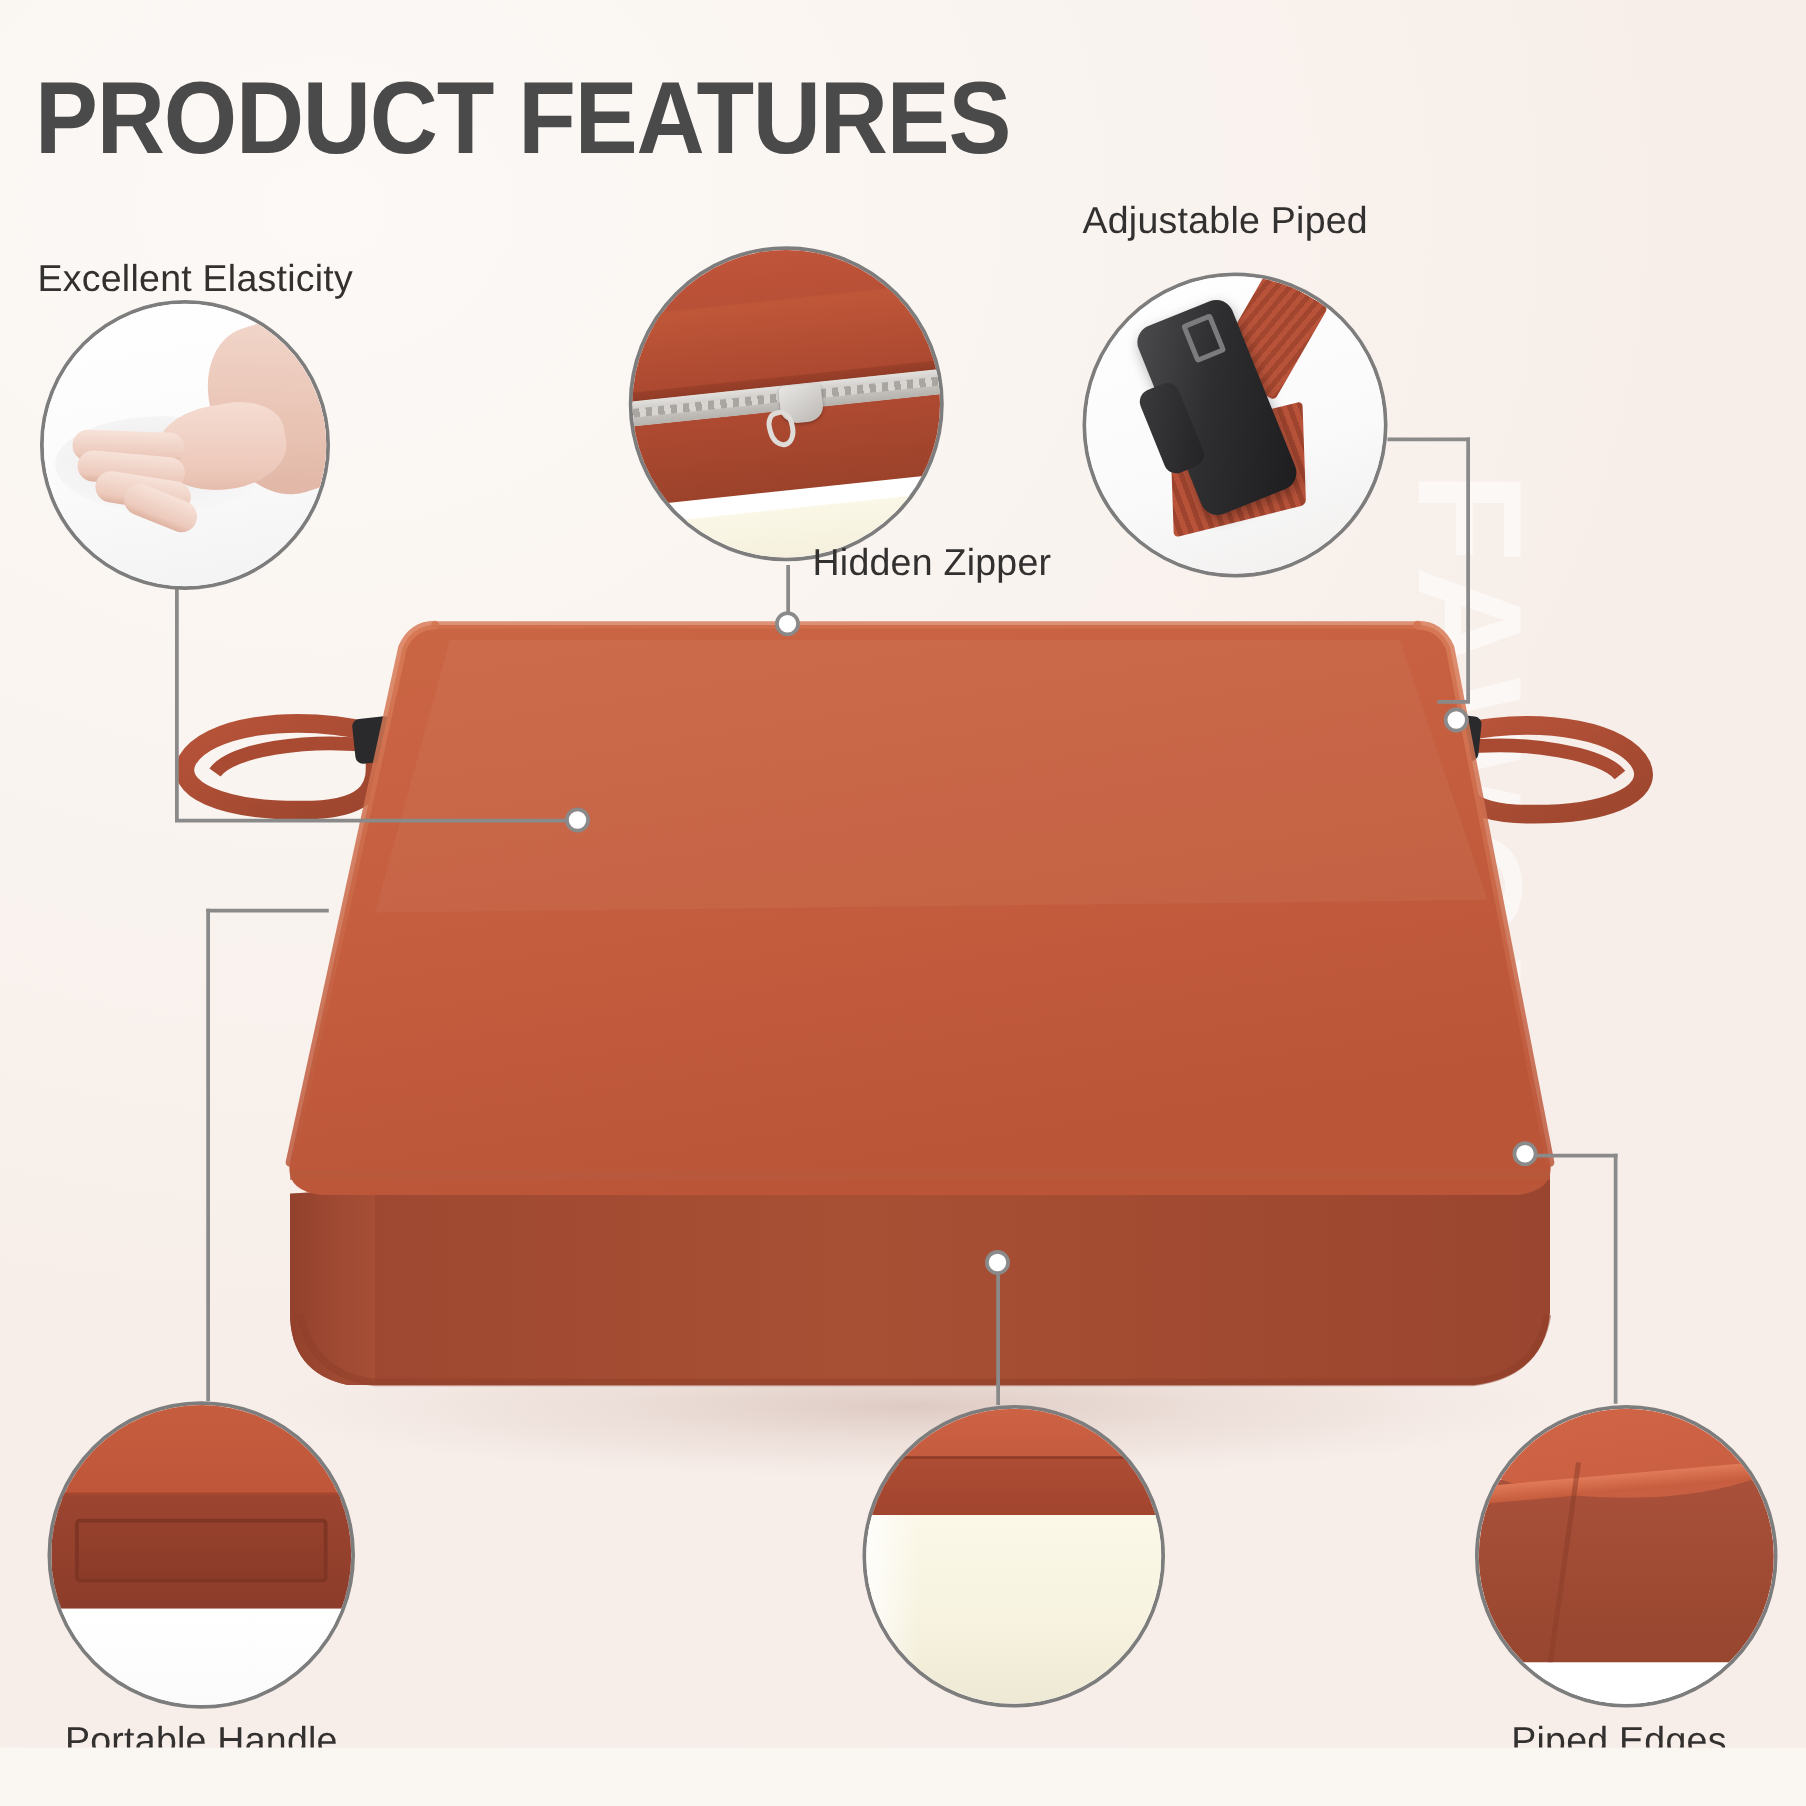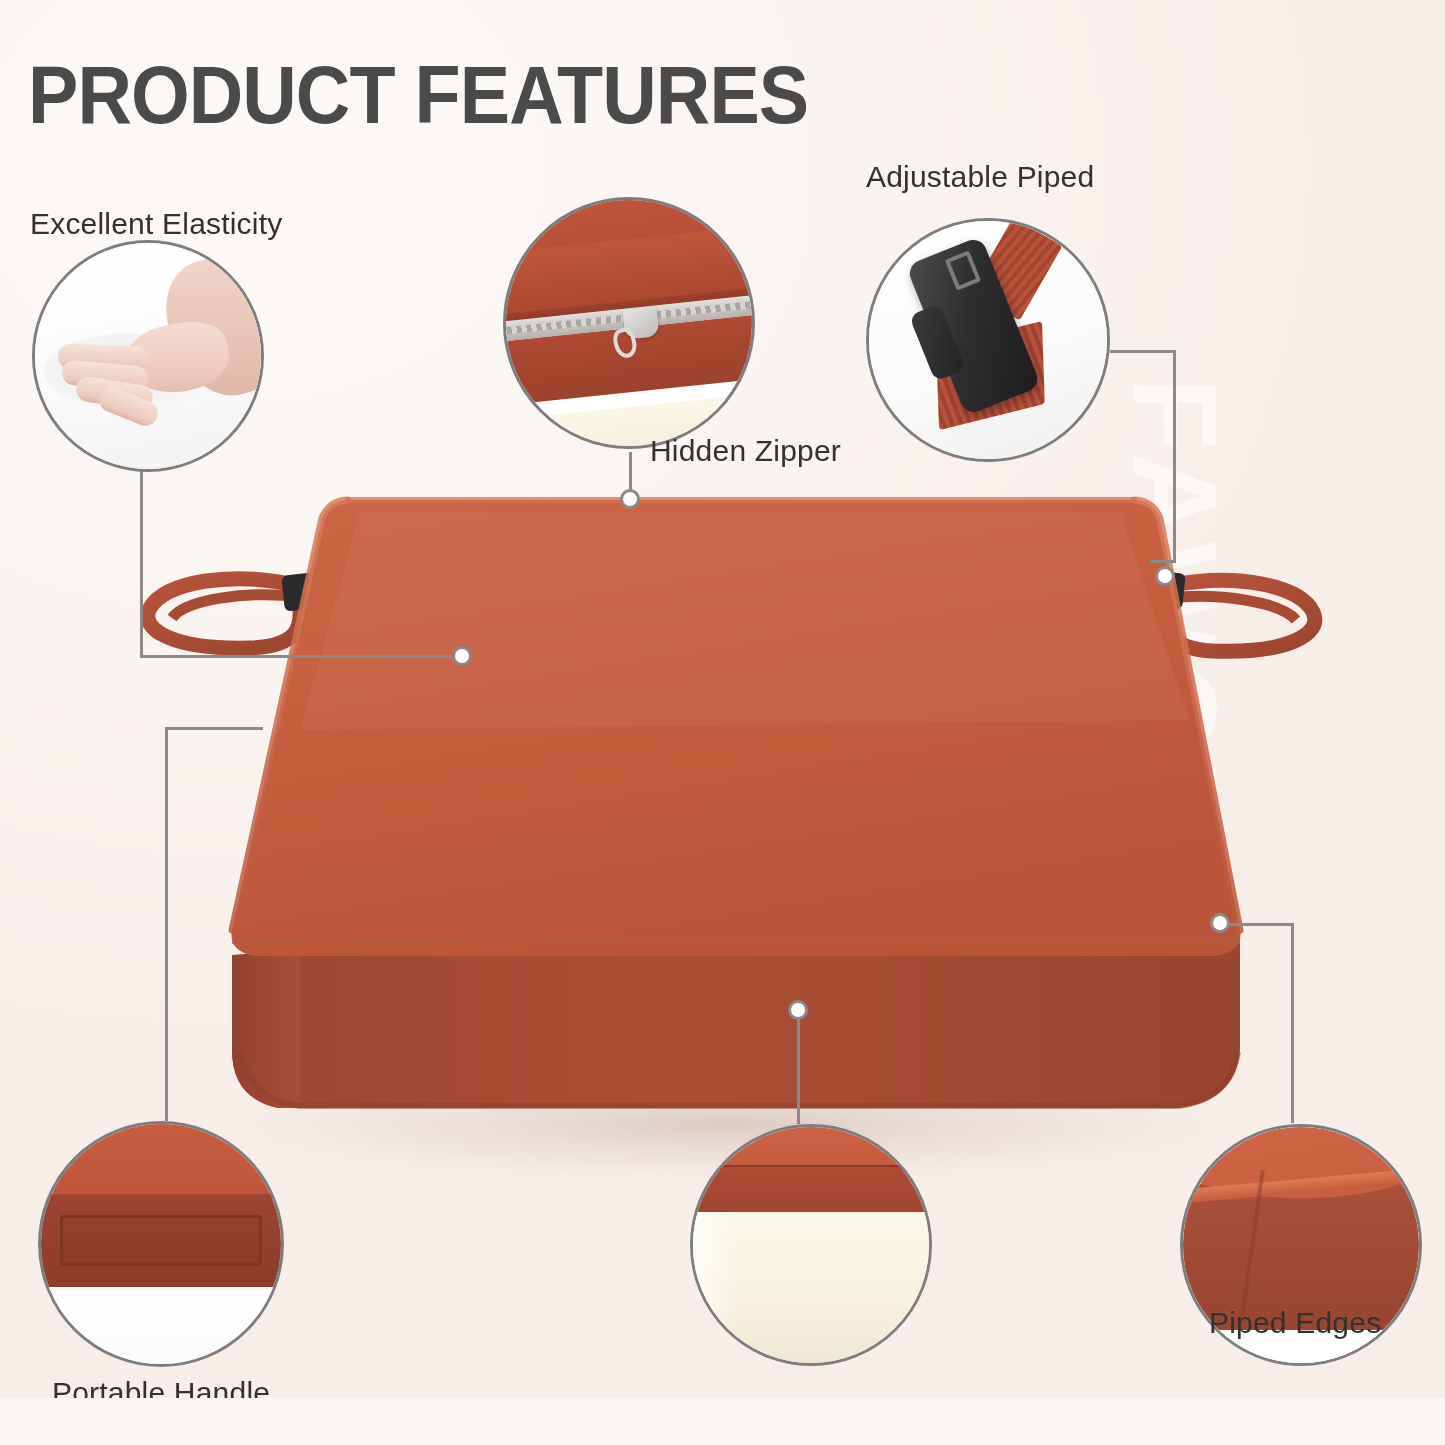--- a/index.html
+++ b/index.html
@@ -344,15 +344,15 @@
 
   <div class="label" style="left:30px; top:182px;margin-top:25px;">Excellent Elasticity</div>
 
   <div class="label" style="left:650px; top:434px;">Hidden Zipper</div>
 
   <div class="label" style="left:866px; top:160px;">Adjustable Piped</div>
 
   <div class="label" style="left:52px; top:1376px;">Portable Handle</div>
 
 
-  <div class="label" style="left:1209px; top:1306px;text-align:right;">Piped Edges</div>
+  <div class="label" style="left:1209px; top:1376px;text-align:right;">Piped Edges</div>
 
 </div>
 
 </body></html>

